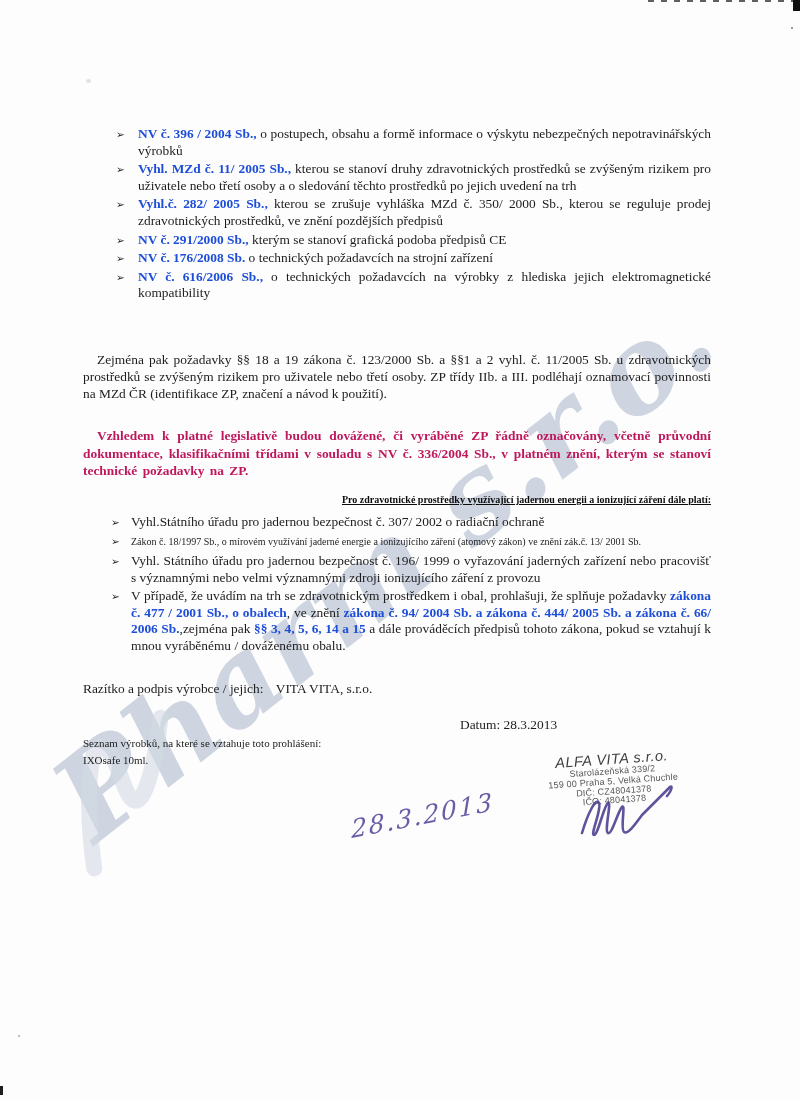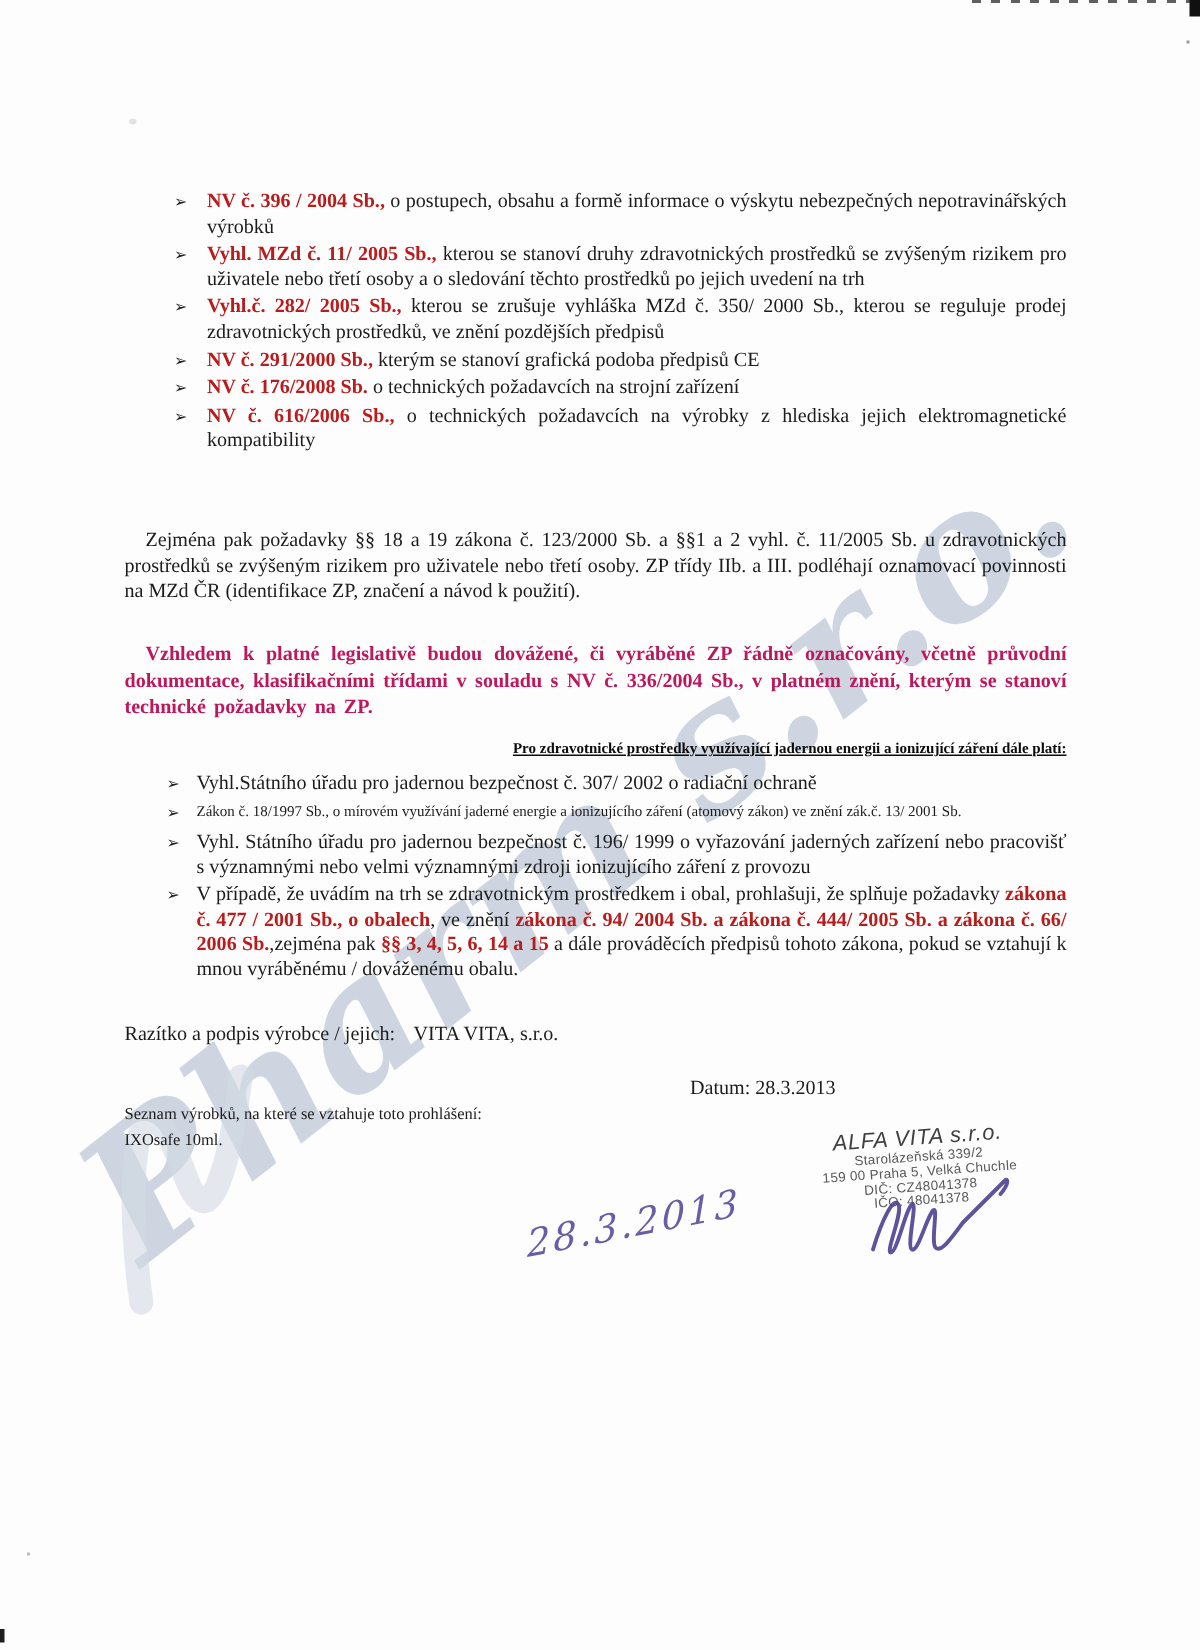--- a/index.html
+++ b/index.html
@@ -5,21 +5,21 @@
   html,body{margin:0;padding:0;background:#e9e9e9;}
   .page{
     position:relative;width:800px;height:1100px;background:#fdfdfd;overflow:hidden;
     font-family:"Liberation Serif","DejaVu Serif",serif;color:#1c1c1c;margin:0 auto;
   }
   .content{position:absolute;left:83px;width:628px;z-index:2;}
   
   .li{display:flex;text-align:justify;margin-bottom:2px;}
   .li .marker{flex:0 0 22px;margin-left:33px;font-size:10.5px;padding-top:2px;color:#222;}
   .li .litext{flex:1;font-size:13.4px;line-height:16.6px;}
-  .li .litext b{color:#b91c1c;}
+  .li .litext b{color:#1d4ed8;}
   .list2 .li .marker{margin-left:28px;flex:0 0 20px;}
   .li.lg .litext{font-size:10px;line-height:18.5px;}
   
   .para{font-size:13.4px;line-height:17px;text-align:justify;text-indent:14px;}
   .para.bold{font-weight:bold;color:#be185d;line-height:17.5px;word-spacing:2px;}
   .heading{font-size:10px;font-weight:bold;color:#0c0c0c;text-align:right;}
   .heading span{text-decoration:underline;}
   
   .sigrow{position:absolute;top:681px;left:83px;width:628px;font-size:13.4px;z-index:2;}
   .sigrow .datum{position:absolute;left:377px;top:0;margin-top:36px;}

